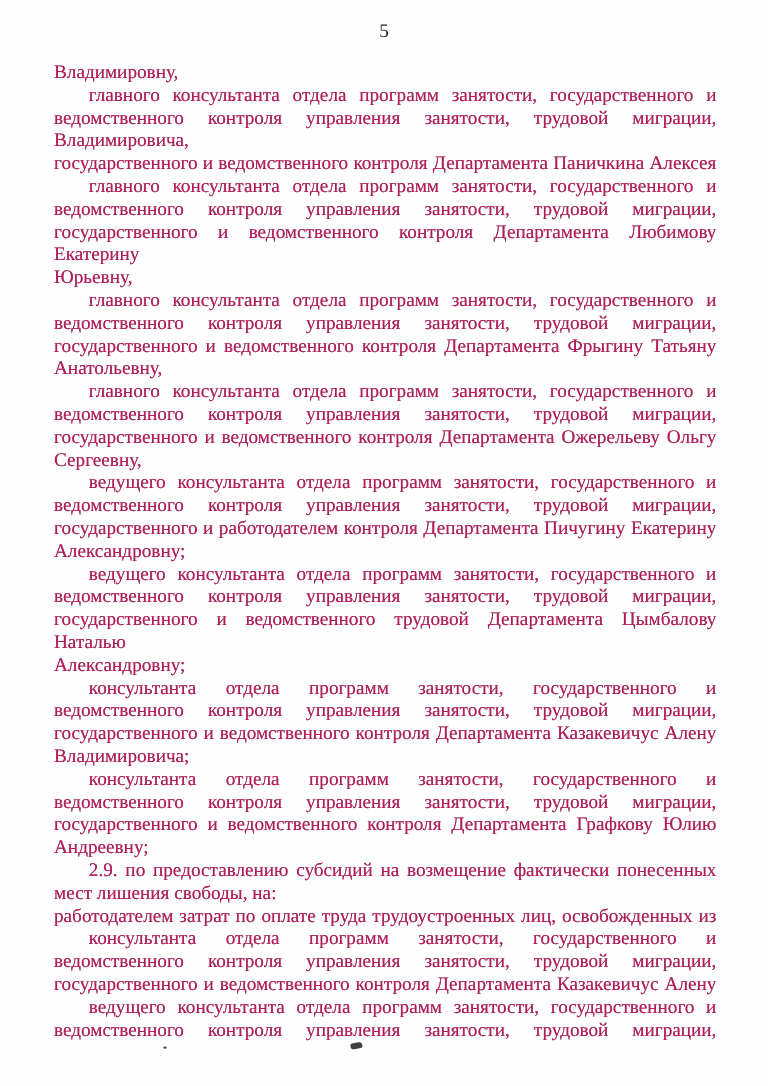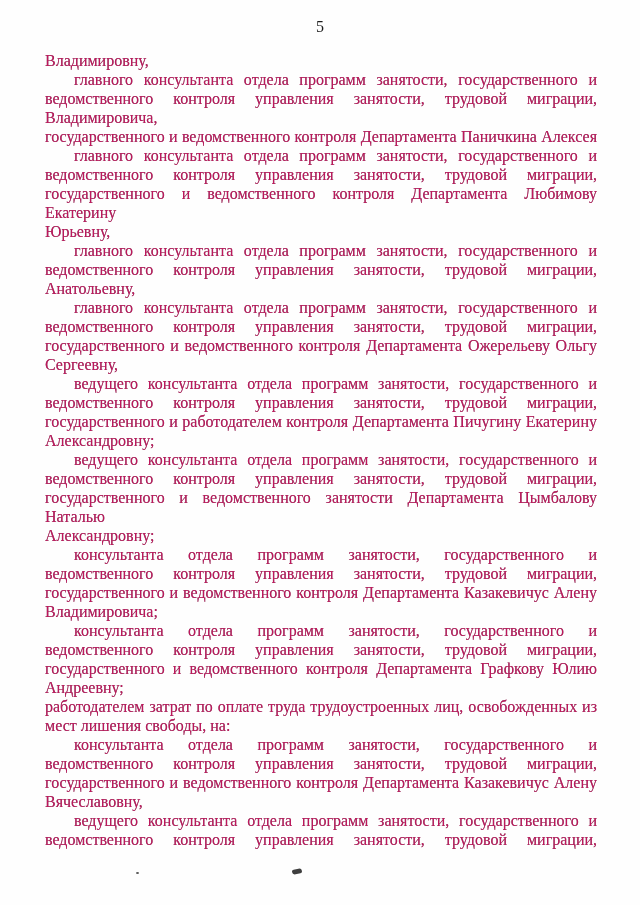--- a/index.html
+++ b/index.html
@@ -99,61 +99,62 @@
       </div>
       <div class="para">
         <div class="ln indent">главного консультанта отдела программ занятости, государственного и</div>
         <div class="ln">ведомственного контроля управления занятости, трудовой миграции,</div>
         <div class="ln">государственного и ведомственного контроля Департамента Любимову Екатерину</div>
         <div class="ln last">Юрьевну,</div>
       </div>
       <div class="para">
         <div class="ln indent">главного консультанта отдела программ занятости, государственного и</div>
         <div class="ln">ведомственного контроля управления занятости, трудовой миграции,</div>
+        <div class="ln">государственного и ведомственного контроля Департамента Фрыгину Татьяну</div>
         <div class="ln last">Анатольевну,</div>
       </div>
       <div class="para">
         <div class="ln indent">главного консультанта отдела программ занятости, государственного и</div>
         <div class="ln">ведомственного контроля управления занятости, трудовой миграции,</div>
         <div class="ln">государственного и ведомственного контроля Департамента Ожерельеву Ольгу</div>
         <div class="ln last">Сергеевну,</div>
       </div>
       <div class="para">
         <div class="ln indent">ведущего консультанта отдела программ занятости, государственного и</div>
         <div class="ln">ведомственного контроля управления занятости, трудовой миграции,</div>
         <div class="ln">государственного и работодателем контроля Департамента Пичугину Екатерину</div>
         <div class="ln last">Александровну;</div>
       </div>
       <div class="para">
         <div class="ln indent">ведущего консультанта отдела программ занятости, государственного и</div>
         <div class="ln">ведомственного контроля управления занятости, трудовой миграции,</div>
-        <div class="ln">государственного и ведомственного занятости Департамента Цымбалову Наталью</div>
+        <div class="ln">государственного и ведомственного трудовой Департамента Цымбалову Наталью</div>
         <div class="ln last">Александровну;</div>
       </div>
       <div class="para">
         <div class="ln indent">консультанта отдела программ занятости, государственного и</div>
         <div class="ln">ведомственного контроля управления занятости, трудовой миграции,</div>
         <div class="ln">государственного и ведомственного контроля Департамента Казакевичус Алену</div>
         <div class="ln last">Владимировича;</div>
       </div>
       <div class="para">
         <div class="ln indent">консультанта отдела программ занятости, государственного и</div>
         <div class="ln">ведомственного контроля управления занятости, трудовой миграции,</div>
         <div class="ln">государственного и ведомственного контроля Департамента Графкову Юлию</div>
         <div class="ln last">Андреевну;</div>
       </div>
       <div class="para">
+        <div class="ln indent">2.9. по предоставлению субсидий на возмещение фактически понесенных</div>
+        <div class="ln last">мест лишения свободы, на:</div>
         <div class="ln">работодателем затрат по оплате труда трудоустроенных лиц, освобожденных из</div>
-        <div class="ln last">мест лишения свободы, на:</div>
       </div>
       <div class="para">
         <div class="ln indent">консультанта отдела программ занятости, государственного и</div>
         <div class="ln">ведомственного контроля управления занятости, трудовой миграции,</div>
         <div class="ln">государственного и ведомственного контроля Департамента Казакевичус Алену</div>
-        <div class="ln last">Вячеславовну,</div>
       </div>
       <div class="para">
         <div class="ln indent">ведущего консультанта отдела программ занятости, государственного и</div>
         <div class="ln">ведомственного контроля управления занятости, трудовой миграции,</div>
       </div>
     </div>
 
   <div class="artifact artifact-speck"></div>
   <div class="artifact artifact-smudge"></div>
 </div>

